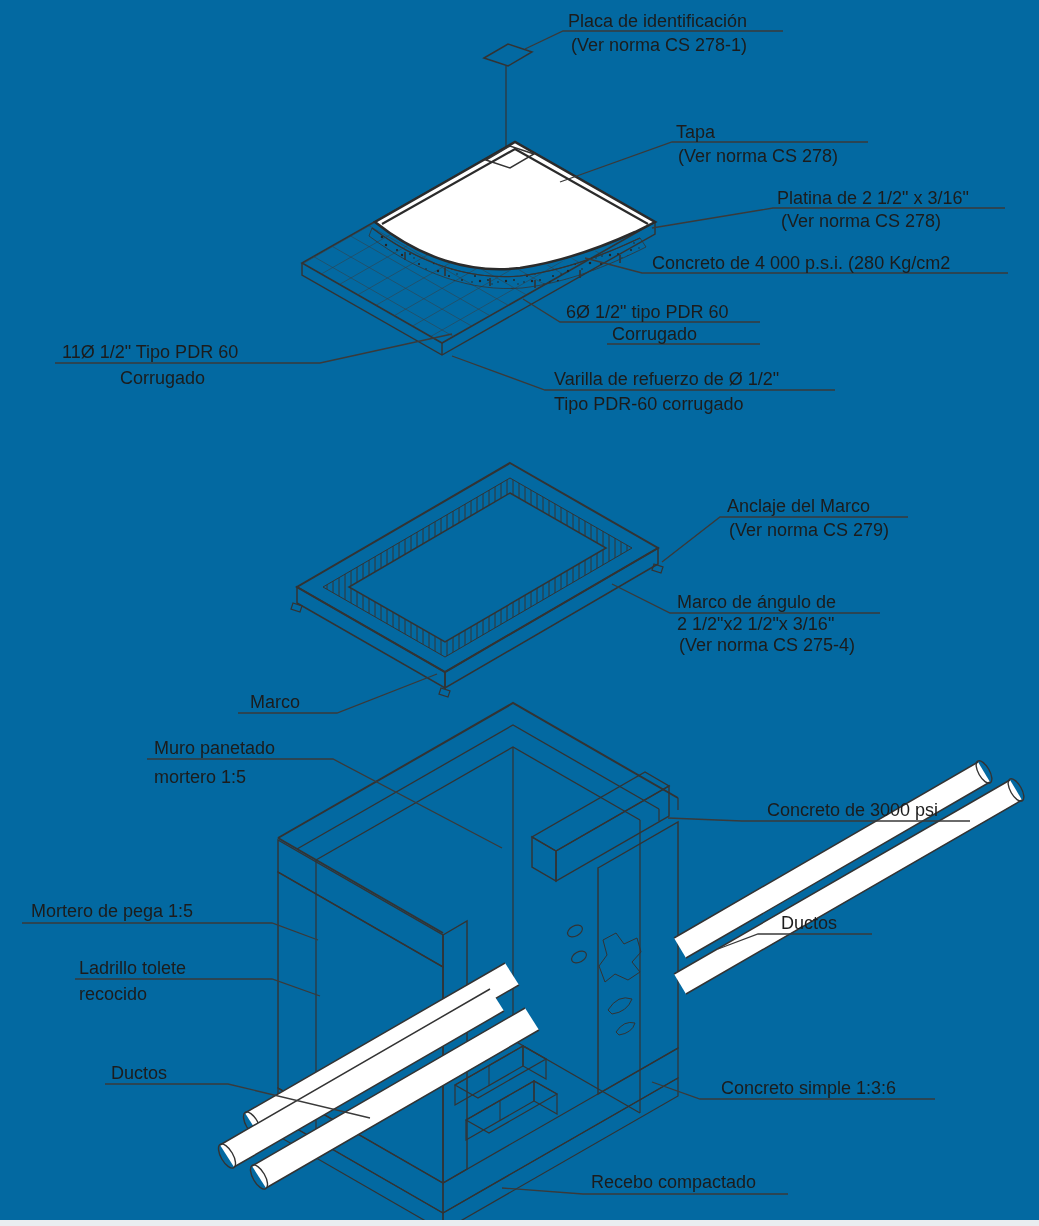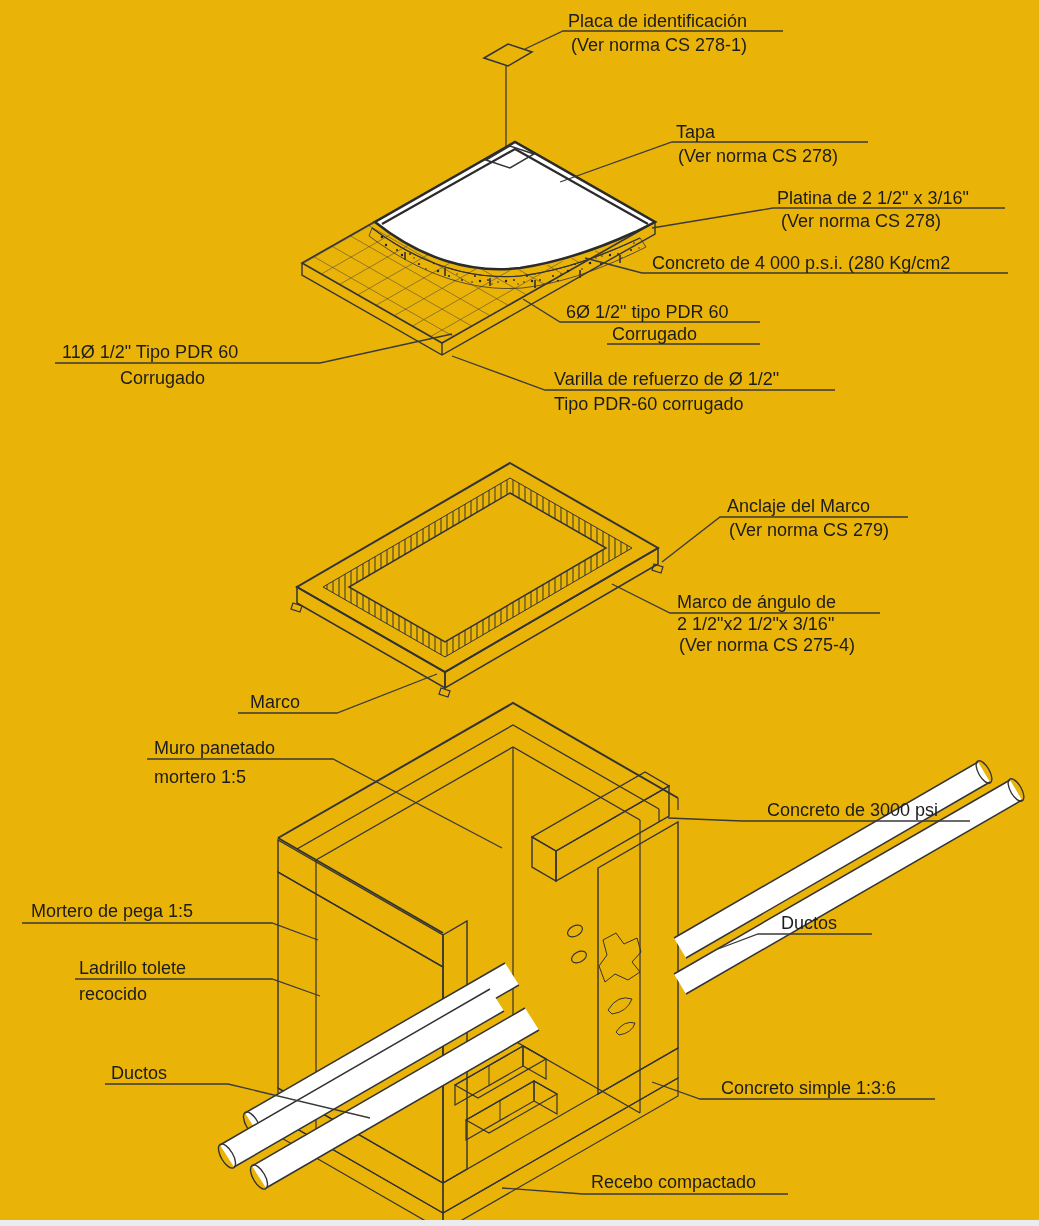--- a/index.html
+++ b/index.html
@@ -1,16 +1,16 @@
 <!DOCTYPE html>
 <html><head>
 <meta charset="utf-8">
 <style>
   html,body{margin:0;padding:0;background:#ffffff;}
-  #stage{position:relative;width:1039px;height:1226px;background:#eab308;overflow:hidden;
+  #stage{position:relative;width:1039px;height:1226px;background:#0369a1;overflow:hidden;
          font-family:"Liberation Sans",sans-serif;}
   svg{position:absolute;left:0;top:0;}
   .lbl{font-family:"Liberation Sans",sans-serif;font-size:18px;fill:#1c1c1c;}
   .ldr{stroke:#3a3a3a;stroke-width:1.3;fill:none;}
   .ln{stroke:#333;fill:none;}
   #bottomstrip{position:absolute;left:0;bottom:0;width:1039px;height:6px;background:#e9edf0;}
 </style>
 </head>
 <body>
 

